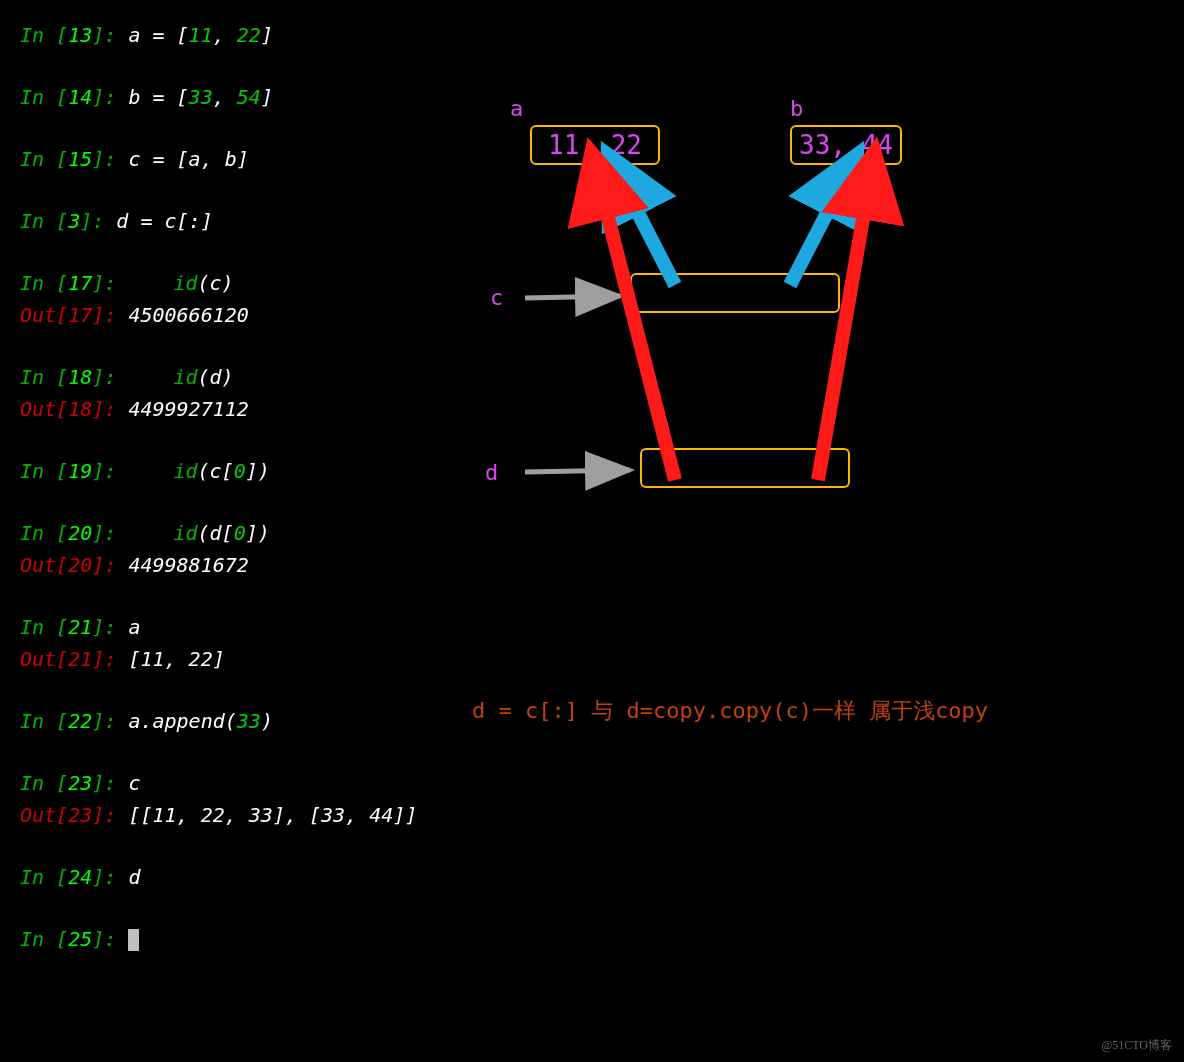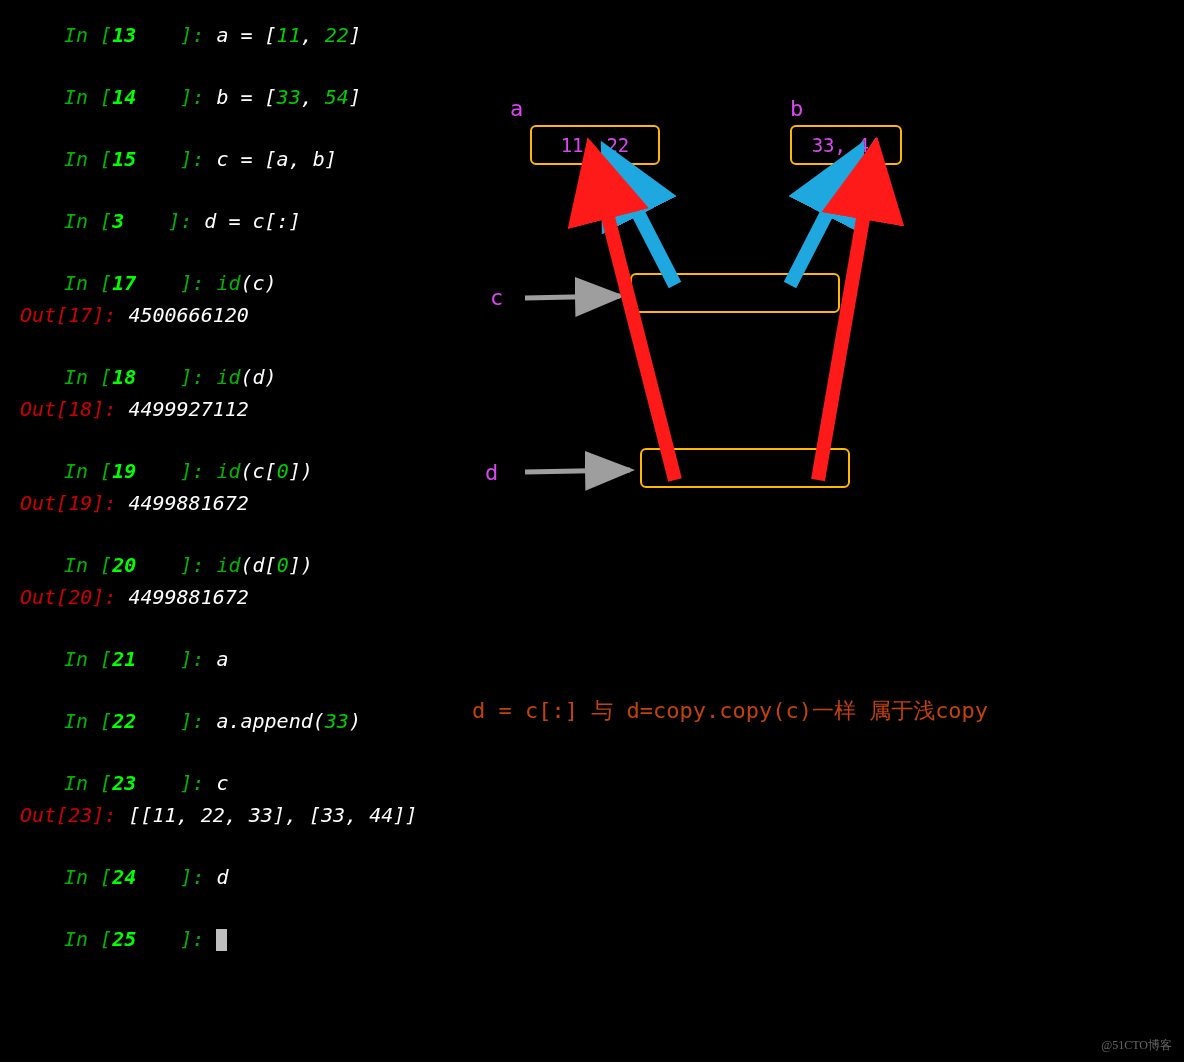--- a/index.html
+++ b/index.html
@@ -13,29 +13,29 @@
       position: relative;
       overflow: hidden;
     }
     .terminal {
       padding: 20px 0 0 20px;
       line-height: 1.5;
       width: 500px;
     }
     .line { white-space: pre; margin-bottom: 2px; }
     .blank { height: 30px; }
-    .in-prefix { color: #00b300; margin-left: 44px; }
-    .in-num { color: #00ff00; font-weight: bold; margin-top: 19px; }
+    .in-prefix { color: #00b300; }
+    .in-num { color: #00ff00; font-weight: normal; margin-top: 19px; }
     .out-prefix { color: #cc0000; }
     .out-num { color: #cc0000; }
     .var { color: #ffffff; }
     .eq { color: #ffffff; }
     .bracket { color: #ffffff; }
     .num { color: #00cc00; }
-    .func { color: #00b300; }
+    .func { color: #00b300; margin-left: 45px; }
     .text { color: #ffffff; }
     .cursor {
       display: inline-block;
       width: 11px;
       height: 22px;
       background: #bfbfbf;
       vertical-align: text-bottom;
     }
     .watermark {
       position: absolute;
@@ -51,21 +51,21 @@
       left: 470px;
       top: 90px;
       width: 700px;
       height: 700px;
     }
     .box {
       position: absolute;
       border: 2px solid #ffb700;
       border-radius: 6px;
       color: #d946ef;
-      font-size: 19px;
+      font-size: 26px;
       font-style: normal;
       display: flex;
       align-items: center;
       justify-content: center;
     }
     .label {
       position: absolute;
       color: #d946ef;
       font-size: 22px;
       font-style: normal;
@@ -99,26 +99,26 @@
     <div class="blank"></div>
     <div class="line"><span class="in-prefix">In [</span><span class="in-num">3</span><span class="in-prefix">]: </span><span class="var">d</span><span class="eq"> = </span><span class="var">c</span><span class="bracket">[:]</span></div>
     <div class="blank"></div>
     <div class="line"><span class="in-prefix">In [</span><span class="in-num">17</span><span class="in-prefix">]: </span><span class="func">id</span><span class="bracket">(</span><span class="var">c</span><span class="bracket">)</span></div>
     <div class="line"><span class="out-prefix">Out[</span><span class="out-num">17</span><span class="out-prefix">]: </span><span class="text">4500666120</span></div>
     <div class="blank"></div>
     <div class="line"><span class="in-prefix">In [</span><span class="in-num">18</span><span class="in-prefix">]: </span><span class="func">id</span><span class="bracket">(</span><span class="var">d</span><span class="bracket">)</span></div>
     <div class="line"><span class="out-prefix">Out[</span><span class="out-num">18</span><span class="out-prefix">]: </span><span class="text">4499927112</span></div>
     <div class="blank"></div>
     <div class="line"><span class="in-prefix">In [</span><span class="in-num">19</span><span class="in-prefix">]: </span><span class="func">id</span><span class="bracket">(</span><span class="var">c</span><span class="bracket">[</span><span class="num">0</span><span class="bracket">])</span></div>
-    <div class="line"><span class="out-prefix">Out[</span><span class="out-num">19</span><span class="out-prefix">]: </span><span class="text">4499881672</span></div>
     <div class="blank"></div>
     <div class="line"><span class="in-prefix">In [</span><span class="in-num">20</span><span class="in-prefix">]: </span><span class="func">id</span><span class="bracket">(</span><span class="var">d</span><span class="bracket">[</span><span class="num">0</span><span class="bracket">])</span></div>
     <div class="line"><span class="out-prefix">Out[</span><span class="out-num">20</span><span class="out-prefix">]: </span><span class="text">4499881672</span></div>
     <div class="blank"></div>
     <div class="line"><span class="in-prefix">In [</span><span class="in-num">21</span><span class="in-prefix">]: </span><span class="var">a</span></div>
+    <div class="line"><span class="out-prefix">Out[</span><span class="out-num">21</span><span class="out-prefix">]: </span><span class="text">[11, 22]</span></div>
     <div class="blank"></div>
     <div class="line"><span class="in-prefix">In [</span><span class="in-num">22</span><span class="in-prefix">]: </span><span class="var">a</span><span class="bracket">.</span><span class="var">append</span><span class="bracket">(</span><span class="num">33</span><span class="bracket">)</span></div>
     <div class="blank"></div>
     <div class="line"><span class="in-prefix">In [</span><span class="in-num">23</span><span class="in-prefix">]: </span><span class="var">c</span></div>
     <div class="line"><span class="out-prefix">Out[</span><span class="out-num">23</span><span class="out-prefix">]: </span><span class="text">[[11, 22, 33], [33, 44]]</span></div>
     <div class="blank"></div>
     <div class="line"><span class="in-prefix">In [</span><span class="in-num">24</span><span class="in-prefix">]: </span><span class="var">d</span></div>
     <div class="blank"></div>
     <div class="line"><span class="in-prefix">In [</span><span class="in-num">25</span><span class="in-prefix">]: </span><span class="cursor"></span></div>
   </div>

